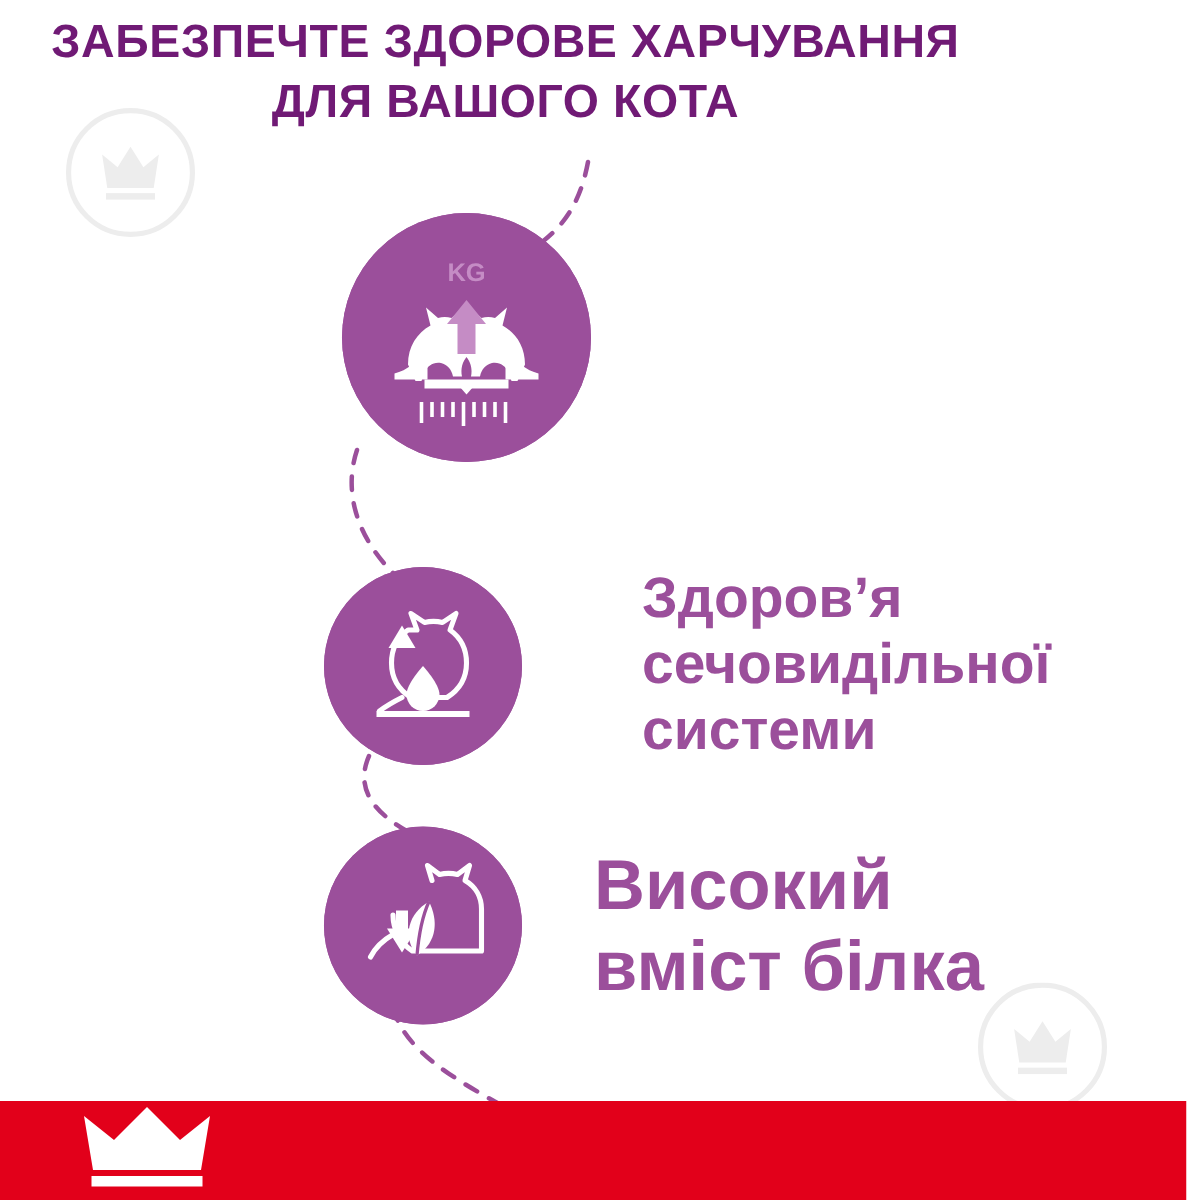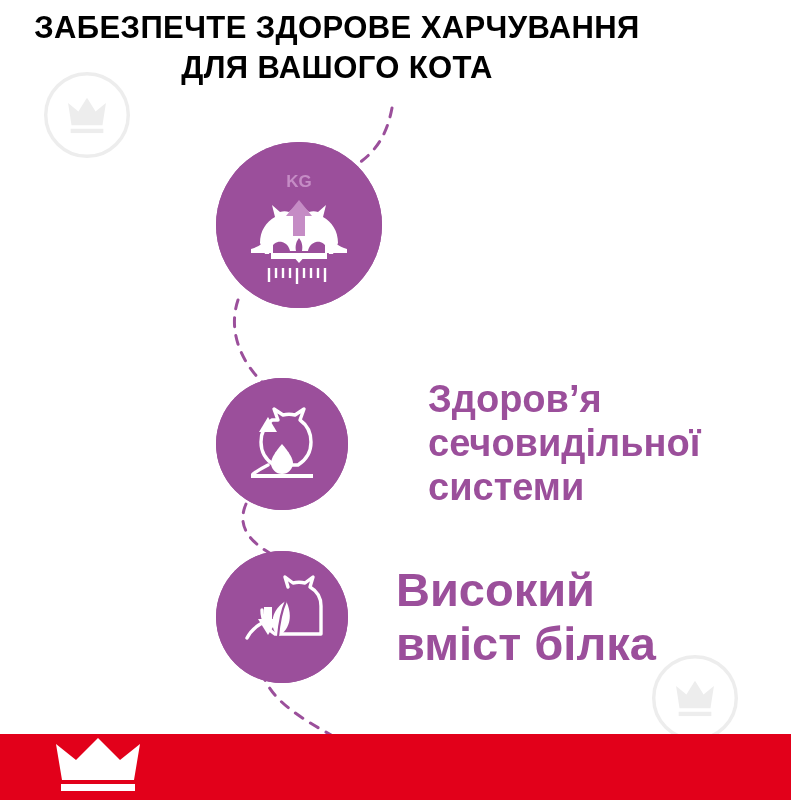--- a/index.html
+++ b/index.html
@@ -34,21 +34,21 @@
   .wm-top-left { left: 44px; top: 72px; }
   .wm-bottom-right { left: 652px; top: 655px; }
 
   
   .headline {
     position: absolute;
     left: 0;
     top: 8px;
     width: 674px;
     text-align: center;
-    color: #000000;
+    color: #701a75;
     font-weight: bold;
     font-size: 31px;
     line-height: 1.28;
     letter-spacing: 0.4px;
     text-transform: uppercase;
   }
 
   
   .connector {
     position: absolute;
@@ -58,21 +58,21 @@
     height: 800px;
     pointer-events: none;
   }
 
   
   .benefit {
     position: absolute;
     display: flex;
     align-items: center;
   }
-  .benefit-1 { left: 216px; top: 142px; align-items: flex-end; }
+  .benefit-1 { left: 228px; top: 142px; align-items: flex-end; }
   .benefit-2 { left: 216px; top: 378px; gap: 32px; }
   .benefit-3 { left: 216px; top: 551px; }
 
   .icon-circle {
     width: 166px;
     height: 166px;
     border-radius: 50%;
     background: #9b4f9b;
     position: relative;
     flex: 0 0 auto;

